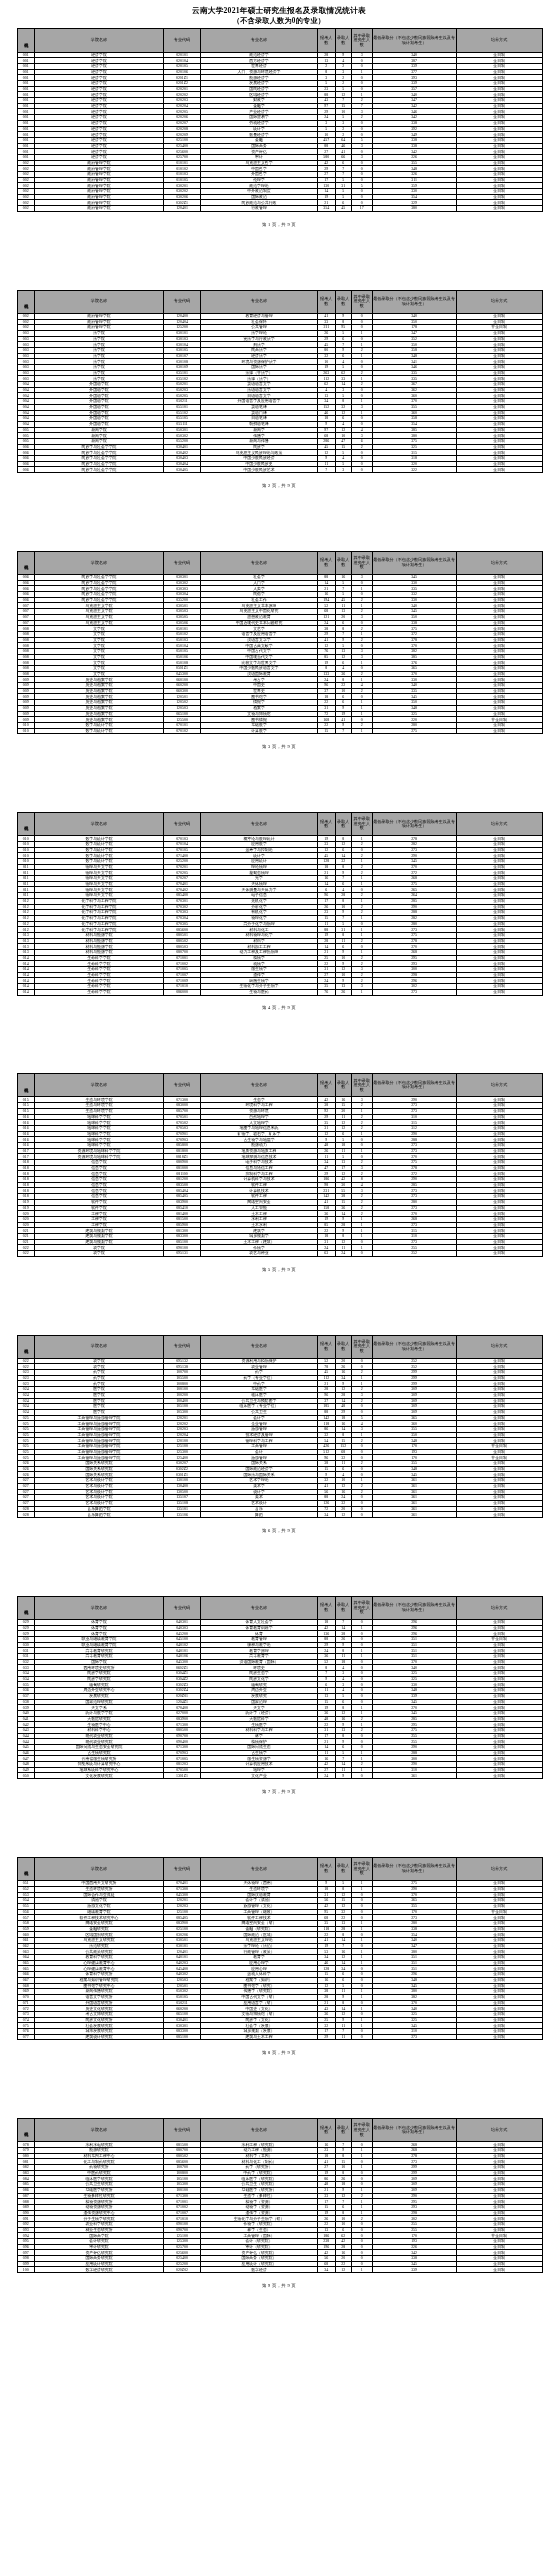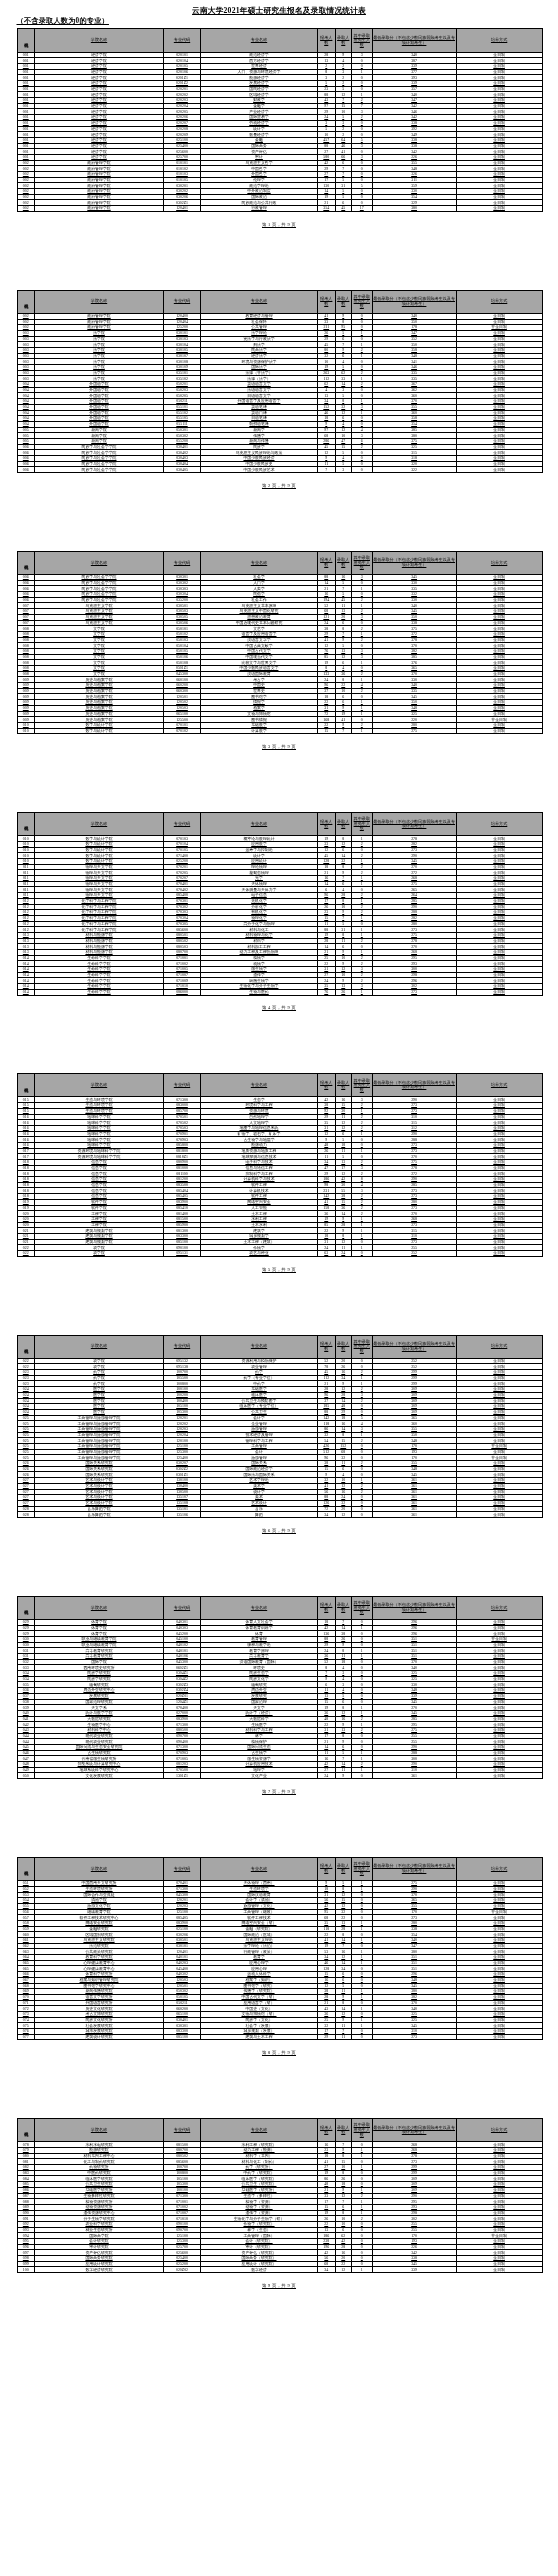--- a/index.html
+++ b/index.html
@@ -7,35 +7,35 @@
     margin: 0; padding: 0;
     background: #ffffff;
     font-family: "Liberation Serif", "DejaVu Serif", serif;
   }
   body { width: 558px; }
 
   .page {
     width: 558px;
     position: relative;
     padding: 0;
-    text-decoration: underline;
   }
   .page-inner {
     margin: 0 16.5px;
   }
 
   .doc-title {
     text-align: center;
     font-size: 7.7px;
     font-weight: bold;
     line-height: 1.45;
     padding-top: 4.6px;
     letter-spacing: 0.2px;
   }
   .doc-subtitle {
+    text-align: center;
     font-size: 7.2px;
     font-weight: bold;
     line-height: 1.4;
     padding-bottom: 2.6px;
     letter-spacing: 0.2px;
   }
   .spacer-title { height: 25px; }
 
   table.stat {
     border-collapse: collapse;

